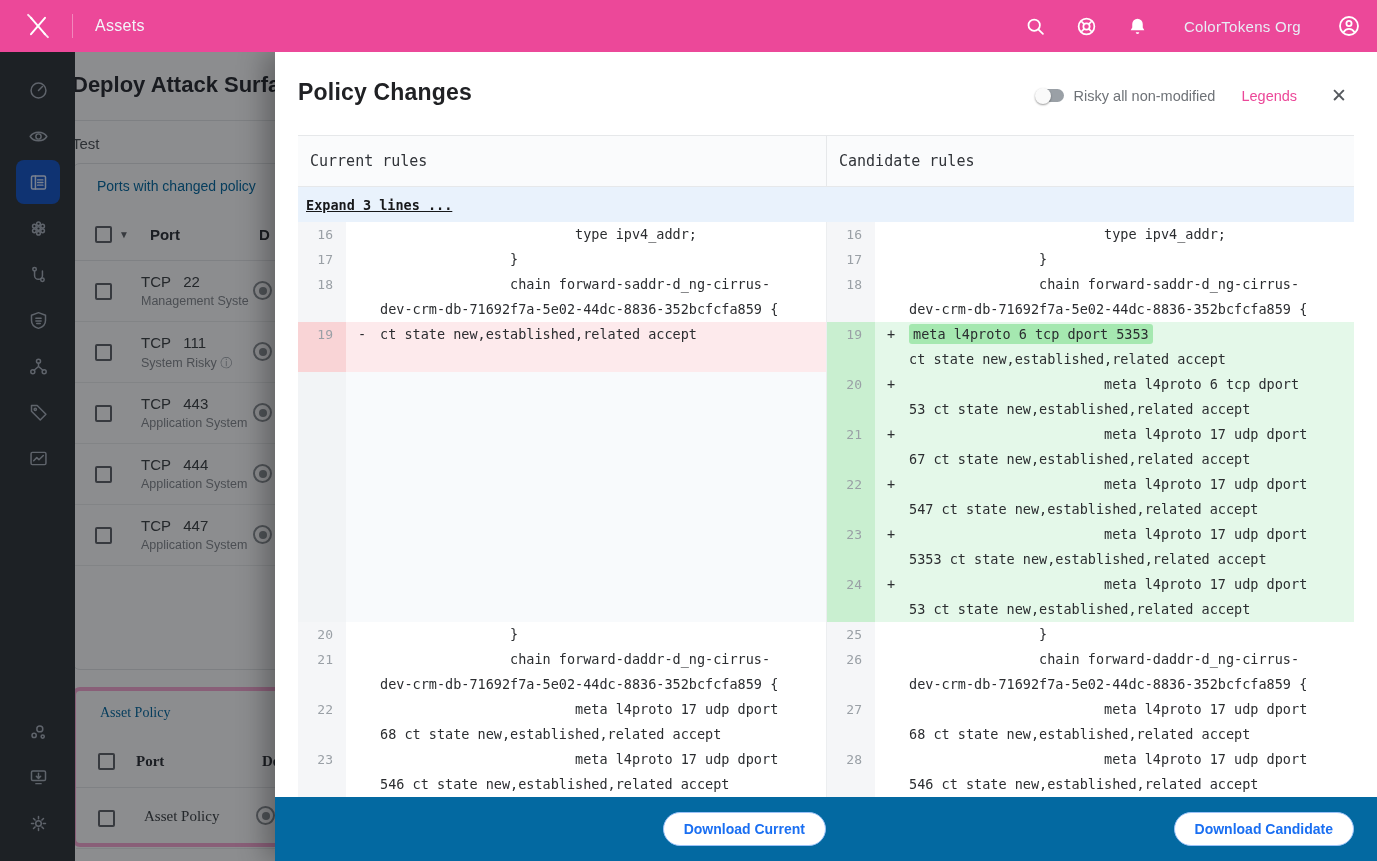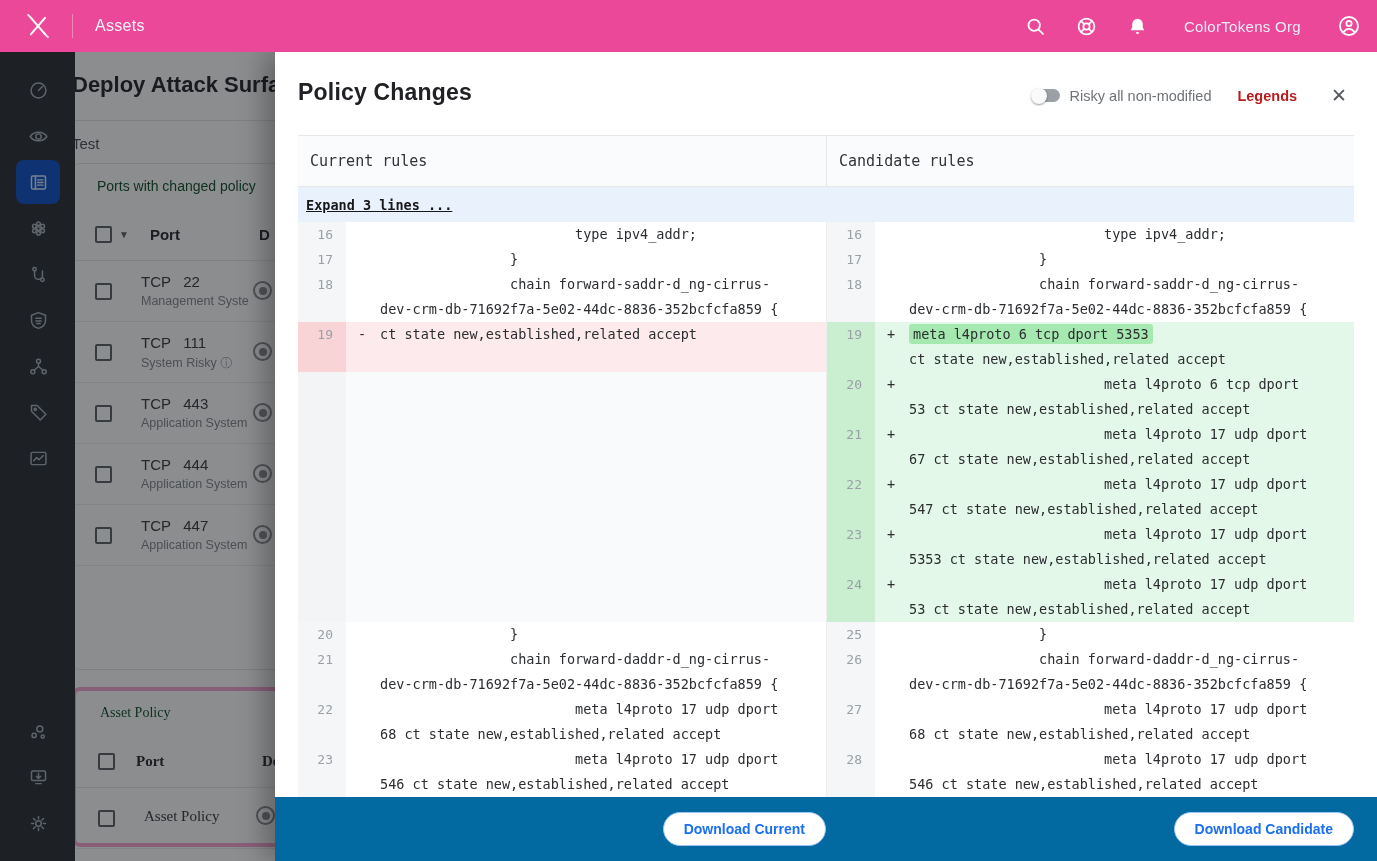--- a/index.html
+++ b/index.html
@@ -21,21 +21,21 @@
   .sidebar { position:absolute; top:0; left:0; width:75px; height:809px; background:#2e3338; }
   .side-ic { position:absolute; left:16px; width:44px; height:44px; border-radius:8px;
     display:flex; align-items:center; justify-content:center; color:#aab2bc; }
   .side-ic.active { background:#1456c9; color:#dce8ff; }
   .side-ic svg { width:21px; height:21px; }
   .bgcontent { position:absolute; top:0; left:75px; width:200px; height:809px; background:#fff; overflow:hidden; }
   .bg-heading { position:absolute; top:20px; left:-3px; width:400px; font-size:22px; font-weight:700; color:#27292e; white-space:nowrap; }
   .bg-divider { position:absolute; top:68px; left:-3px; width:400px; height:1px; background:#e4e6e9; }
   .bg-test { position:absolute; top:83px; left:-3px; font-size:15px; color:#4d5156; }
   .bg-card1 { position:absolute; top:111px; left:-3px; width:400px; height:507px; border:1px solid #e2e4e7; border-radius:8px; }
-  .bg-card-label { position:absolute; top:14px; left:24px; font-size:14px; color:#14532d; }
+  .bg-card-label { position:absolute; top:14px; left:24px; font-size:14px; color:#0369a1; }
   .bg-thead { position:absolute; top:45px; left:0; width:100%; height:52px; border-bottom:1px solid #e6e8ea;
     display:flex; align-items:center; }
   .bg-check { width:17px; height:17px; border:2px solid #5f6368; border-radius:2px; margin-left:22px; flex:none; }
   .bg-caret { font-size:10px; color:#5f6368; margin-left:7px; }
   .bg-col-port { font-size:15px; font-weight:700; color:#2b2e33; margin-left:21px; }
   .bg-col-d { font-size:15px; font-weight:700; color:#2b2e33; position:absolute; left:186px; }
   .bg-rows { position:absolute; top:97px; left:0; width:100%; }
   .bg-row { height:61px; border-bottom:1px solid #eceeef; position:relative; }
   .bg-row .bg-check { position:absolute; top:22px; left:22px; margin:0; }
   .bg-row-title { position:absolute; top:12px; left:68px; font-size:15px; color:#3c4043; white-space:pre; }
@@ -52,21 +52,21 @@
   .modal { position:absolute; top:52px; left:275px; width:1102px; height:809px; background:#fff; z-index:20;
     box-shadow:-10px 0 26px rgba(0,0,0,.30); }
   .modal-head { position:relative; height:83px; }
   .modal-title { position:absolute; top:27px; left:23px; font-size:23px; font-weight:700; color:#202124; letter-spacing:.2px; }
   .head-right { position:absolute; top:34px; right:30px; display:flex; align-items:center; gap:26px; }
   .toggle { width:27px; height:13px; background:#9aa0a6; border-radius:7px; position:relative; cursor:pointer; flex:none; }
   .toggle-knob { position:absolute; top:-1.5px; left:-2px; width:16px; height:16px; border-radius:50%;
     background:#fafafa; box-shadow:0 1px 2px rgba(0,0,0,.4); }
   .toggle-wrap { display:flex; align-items:center; gap:10px; }
   .toggle-label { font-size:14.5px; color:#6e7277; }
-  .legends { font-size:14.5px; font-weight:700; color:#b91c1c; cursor:pointer;text-align:center; }
+  .legends { font-size:14.5px; font-weight:400; color:#ec4899; cursor:pointer;text-align:center; }
   .close-x { font-size:19px; color:#54585d; cursor:pointer; margin-left:8px; line-height:1; }
 
   
   .mono { font-family:"DejaVu Sans Mono", monospace; }
   .diff { position:absolute; top:83px; left:23px; width:1056px; }
   .diff-headrow { display:flex; height:52px; background:#fafbfc; border-top:1px solid #e6e8ea; border-bottom:1px solid #e6e8ea; }
   .diff-headcell { width:528px; display:flex; align-items:center; padding-left:12px;
     font-size:15px; color:#303338; }
   .diff-headcell.r { border-left:1px solid #e6e8ea; }
   .expand-row { height:35px; background:#e9f2fc; display:flex; align-items:center; padding-left:8px; }

